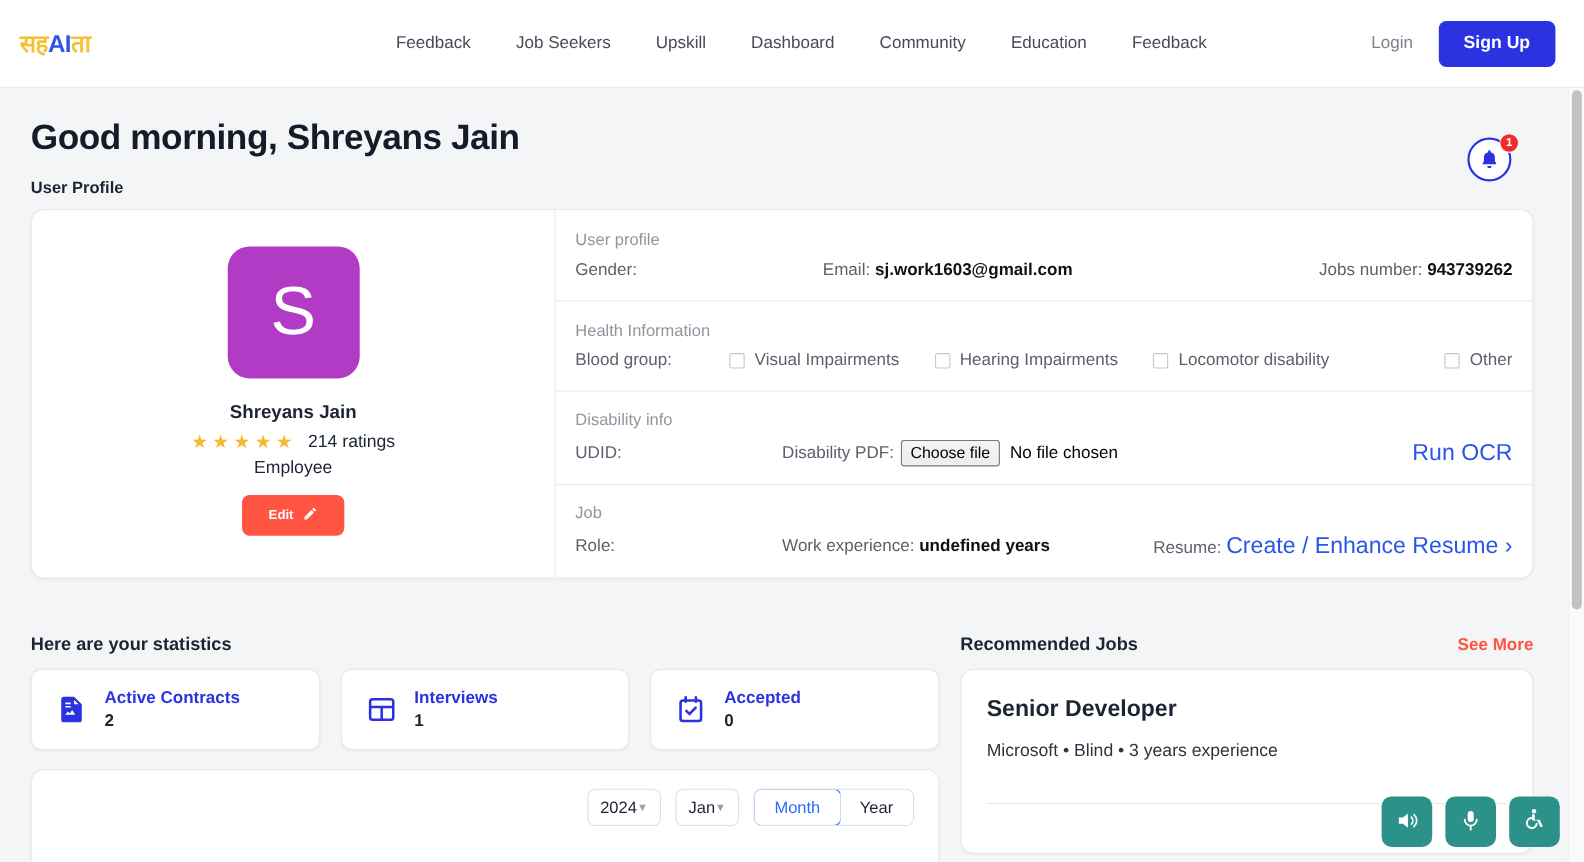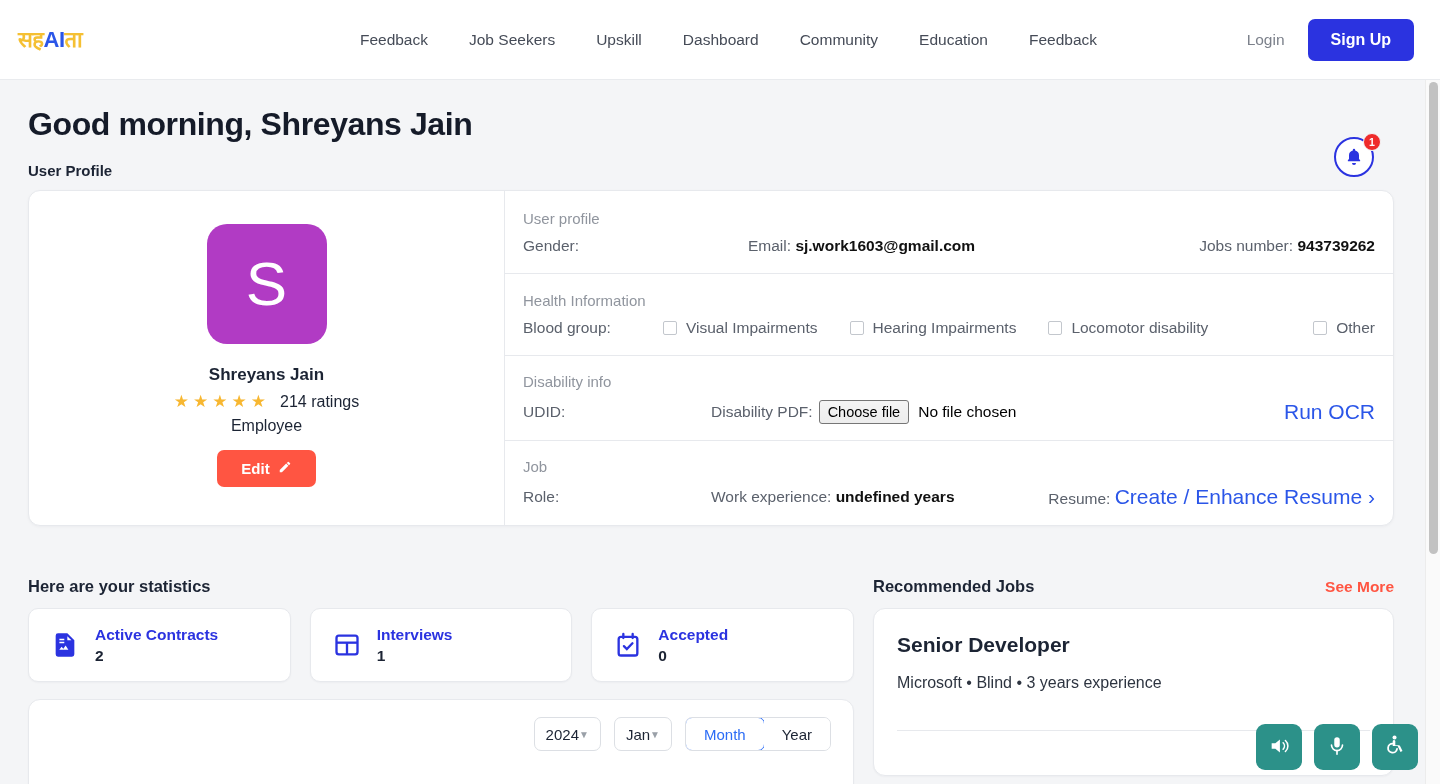--- a/index.html
+++ b/index.html
@@ -75,21 +75,21 @@
     font-family: inherit;
   }
 
   
   .page {
     padding: 0 46px 0 28px;
     position: relative;
   }
   .greet-row {
     display: flex;
-    align-items: flex-end;
+    align-items: center;
     justify-content: space-between;
     padding-top: 26px;
   }
   .greeting {
     font-size: 32px;
     font-weight: 700;
     letter-spacing: -0.4px;
     color: #151b29;
   }
   .section-label {
@@ -171,21 +171,21 @@
   }
   .stars { display: flex; gap: 4px; font-size: 17px; color: #f7b731; line-height: 1; }
   .rating-count { font-size: 16px; color: #1c2434; }
   .prole { font-size: 16px; margin-top: 6px; color: #1c2434; }
   .edit-btn {
     margin-top: 15px;
     background: #ff5542;
     color: #fff;
     border: none;
     border-radius: 7px;
-    font-size: 15px;
+    font-size: 12px;
     font-weight: 700;
     padding: 10px 24px;
     cursor: pointer;
     font-family: inherit;
     display: flex;
     align-items: center;
     gap: 8px;
   }
 
   .profile-right { flex: 1; display: flex; flex-direction: column; }

